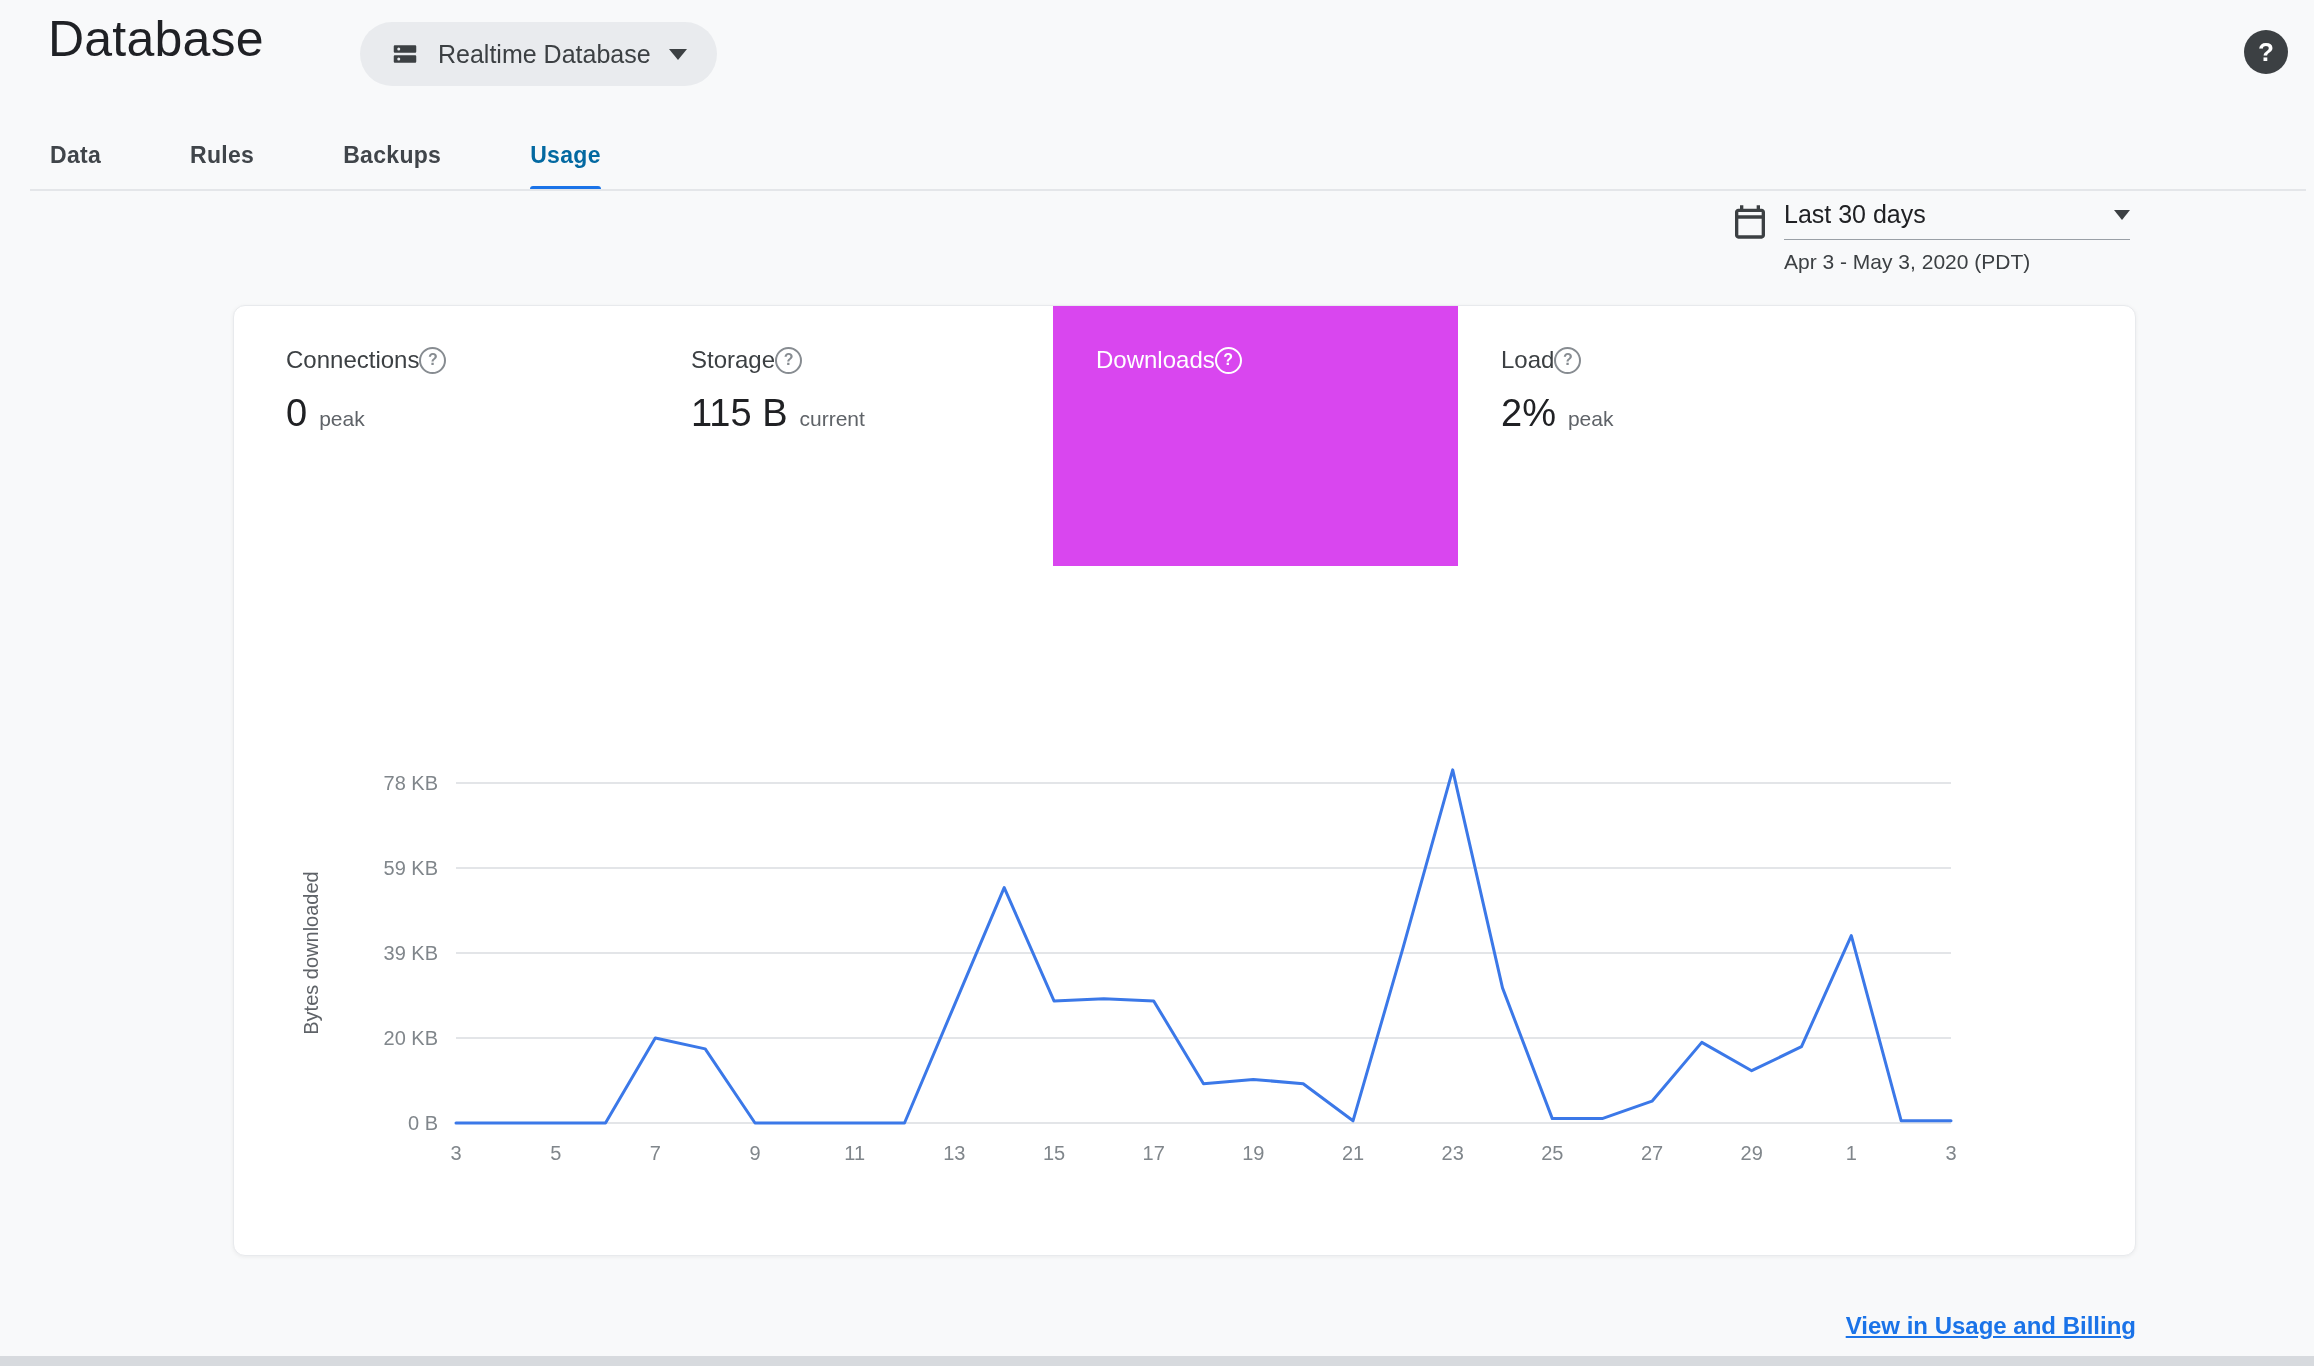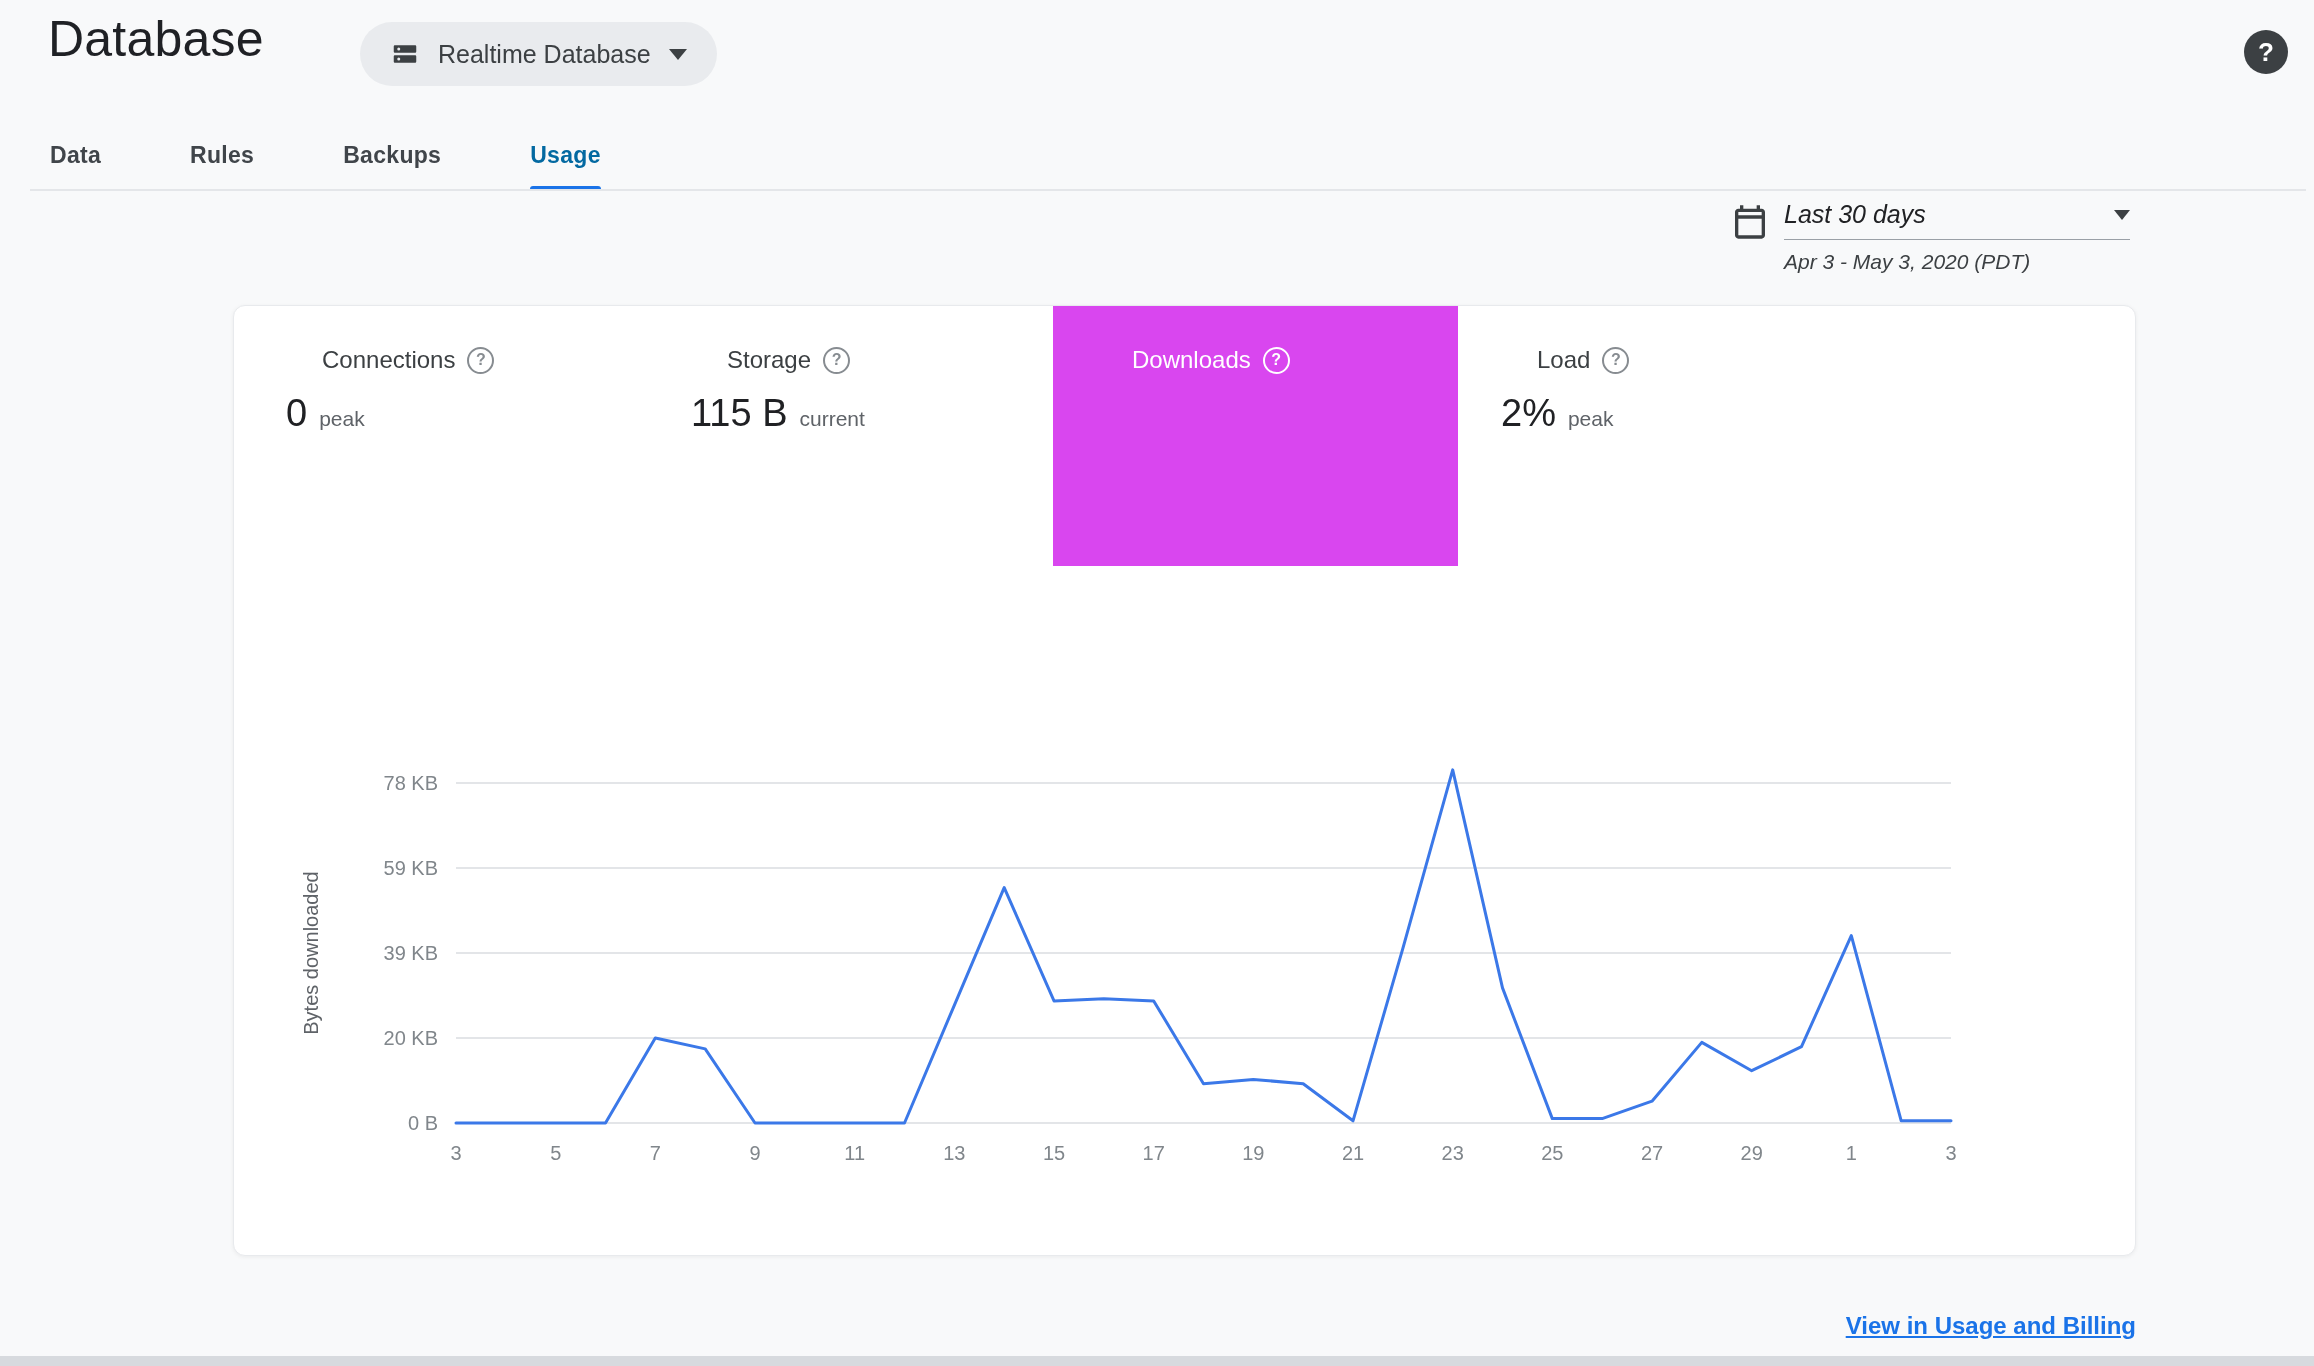--- a/index.html
+++ b/index.html
@@ -45,21 +45,21 @@
     font-size:23px; font-weight:bold; color:#40454a; letter-spacing:0.3px; cursor:pointer;
   }
   .tab.active { color:#0369a1; }
   .tab.active::after {
     content:""; position:absolute; left:0; right:0; bottom:0;
     height:4px; background:#1a73e8; border-radius:3px 3px 0 0;
   }
   .tabs-divider { position:absolute; top:189px; left:30px; right:8px; height:2px; background:#e4e6e9; }
 
   
-  .daterange { position:absolute; top:200px; right:184px; display:flex; gap:14px; cursor:pointer;font-style:italic; }
+  .daterange { position:absolute; top:200px; right:184px; display:flex; gap:14px; cursor:pointer; }
   .cal-icon { margin-top:2px; }
   .dr-col { width:346px; }
   .dr-row {
     display:flex; justify-content:space-between; align-items:center;
     padding-bottom:10px; border-bottom:1px solid #9aa0a6;
     font-size:25px; color:#202124;
   }
   .dr-row .caret-down { border-left-width:8px; border-right-width:8px; border-top-width:10px; }
   .dr-sub { margin-top:10px; font-size:21px; color:#3c4043; }
 
@@ -69,21 +69,21 @@
     background:#fff; border:1px solid #e8eaed; border-radius:12px;
     box-shadow:0 1px 4px rgba(0,0,0,0.06);
   }
   .chart-svg { position:absolute; left:0; top:0; width:1903px; height:951px; }
   .chart-svg .tick { font-size:20px; fill:#80868b; font-family:"Liberation Sans",sans-serif; }
   .chart-svg .axis-title { font-size:20px; fill:#5f6368; font-family:"Liberation Sans",sans-serif; }
 
   
   .metrics { position:absolute; left:9px; top:0; display:flex; }
   .metric { width:405px; height:260px; padding:40px 0 0 43px; cursor:pointer; }
-  .m-title { display:flex; align-items:center; gap:12px; font-size:24px; color:#3c4043;margin-left:36px; }
+  .m-title { display:flex; align-items:center; gap:0; font-size:24px; color:#3c4043; }
   .help-o {
     width:27px; height:27px; border:2px solid #878c91; border-radius:50%;
     font-size:16px; font-weight:bold; color:#878c91;
     display:flex; align-items:center; justify-content:center;
   }
   .m-value { margin-top:18px; display:flex; align-items:baseline; gap:12px; }
   .m-big { font-size:38px; color:#202124; }
   .m-small { font-size:21px; color:#5f6368; }
   .metric.selected { background:#d946ef; }
   .metric.selected .m-title,

